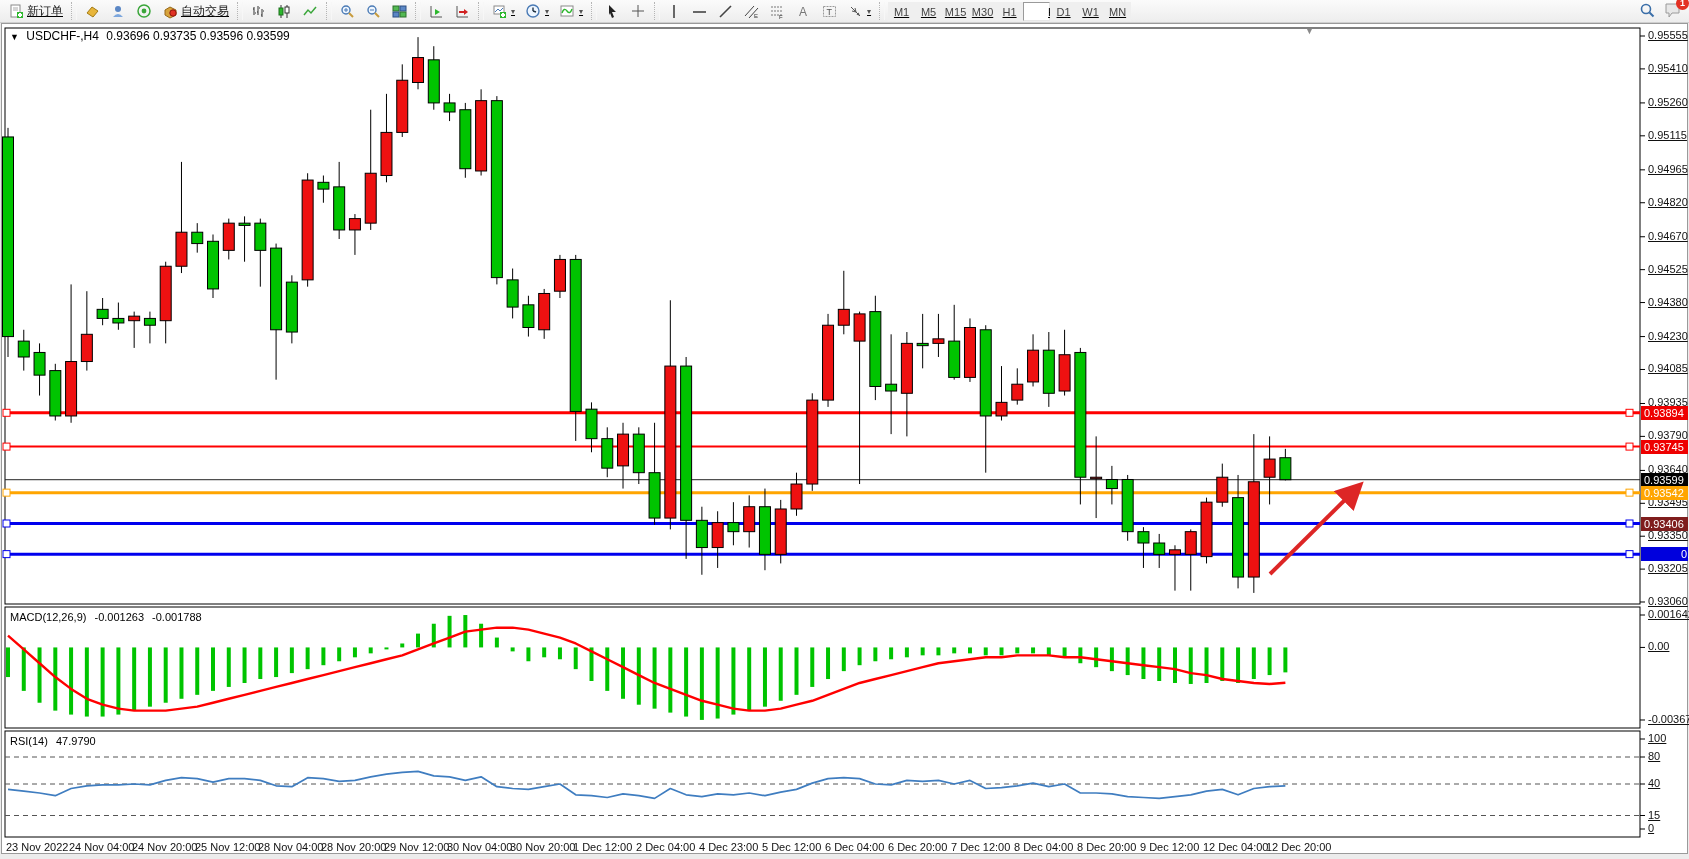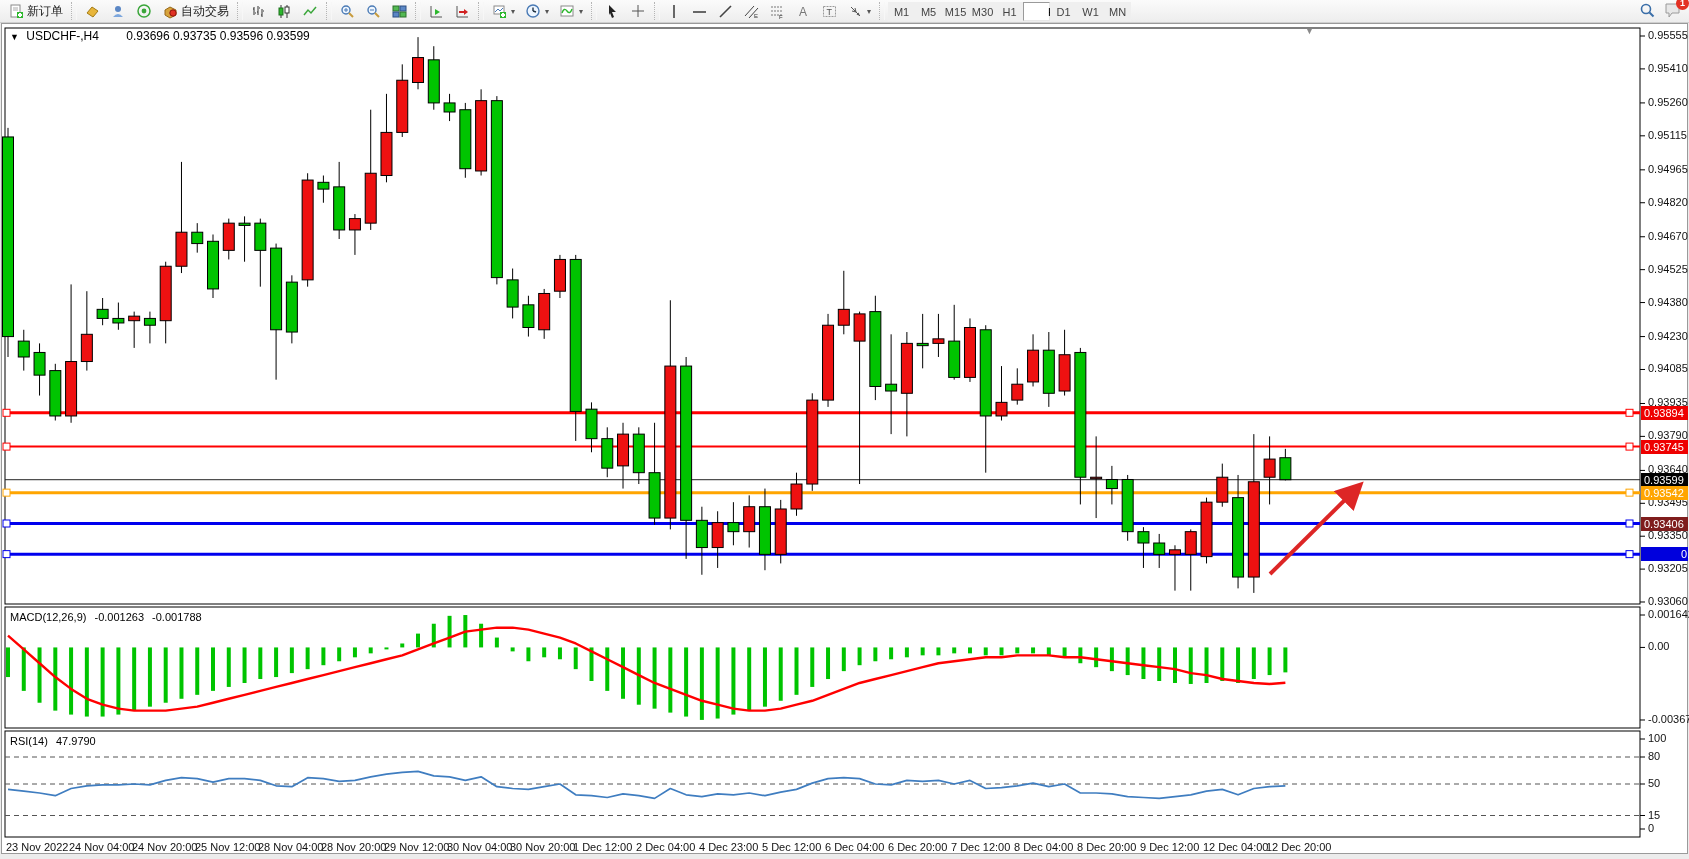--- a/index.html
+++ b/index.html
@@ -1,42 +1,42 @@
 <!DOCTYPE html>
 <html><head>
 <meta charset="utf-8">
 <style>
   * { box-sizing: border-box; margin: 0; padding: 0; }
   html,body { width:1689px; height:859px; overflow:hidden; background:#ececec;
               font-family:"Liberation Sans", sans-serif; }
   
   .toolbar { position:absolute; left:0; top:0; width:1689px; height:23px;
              background:linear-gradient(#fbfbfb,#ededed); border-bottom:1px solid #cfcfcf;
-             display:flex; align-items:center; padding:0 4px; gap:1px; z-index:30; }
+             display:flex; align-items:center; padding:0 4px; gap:1px; z-index:30;text-decoration:underline; }
   .tb { display:inline-flex; align-items:center; gap:3px; height:21px; padding:0 4px;
         background:transparent; border:1px solid transparent; font-size:12px; color:#222;
         cursor:default; }
   .tb svg { display:block; }
   .sep { width:6px; height:18px; margin:0 2px;
          border-left:1px dotted #b5b5b5; border-right:1px solid #f7f7f7; }
   .tf { width:27px; height:19px; font-size:11px; color:#444; text-align:center;
         line-height:18px; border:1px solid transparent; }
   .tf.active { background:#ffffff; border:1px solid #9a9a9a; border-right-color:#e6e6e6;
                border-bottom-color:#e6e6e6; color:#000;padding-left:24px; }
   .caret { font-size:8px; color:#555; margin-left:1px; }
   .tb-right { position:absolute; right:6px; top:1px; display:flex; align-items:center; gap:8px; }
   .chat-badge { position:absolute; right:-6px; top:-4px; width:13px; height:13px;
                 border-radius:50%; background:#e33022; color:#fff; font-size:9px;
                 line-height:13px; text-align:center; font-weight:bold; }
   
   .chart-window { position:absolute; left:1px; top:23px; width:1687px; height:831px;
                   background:#ffffff; border:1px solid #9a9a9a; }
   #chart-svg { position:absolute; left:0; top:0; z-index:1; }
   .overlay { position:absolute; z-index:5; font-size:12px; color:#000; white-space:nowrap; }
-  .axis-label { position:absolute; z-index:4; font-size:11px; color:#111; white-space:nowrap; }
+  .axis-label { position:absolute; z-index:4; font-size:11px; color:#111; white-space:nowrap;text-decoration:underline; }
   .badge { position:absolute; z-index:6; width:47px; height:14px; font-size:11px;
            color:#fff; text-align:left; padding:1px 0 0 3px; line-height:12px; }
   .time-label { position:absolute; z-index:4; top:841px; font-size:11px; color:#111; white-space:nowrap; }
   .shift-marker { position:absolute; z-index:6; font-size:9px; color:#8a8a8a; }
   .ind-label { position:absolute; z-index:5; font-size:11px; color:#000; white-space:nowrap; }
 </style>
 </head>
 <body>
 
 <div class="toolbar">
@@ -599,21 +599,21 @@
     <line x1="1640" y1="739" x2="1645" y2="739" stroke="#000"></line>
     <line x1="1640" y1="757" x2="1645" y2="757" stroke="#000"></line>
     <line x1="1640" y1="784" x2="1645" y2="784" stroke="#000"></line>
     <line x1="1640" y1="815.5" x2="1645" y2="815.5" stroke="#000"></line>
     <line x1="1640" y1="829" x2="1645" y2="829" stroke="#000"></line>
   </svg>
 
 <div class="overlay" style="left:10px; top:29px;">
   <span style="font-size:9px;">▼</span>
   <span style="margin-left:4px;">USDCHF-,H4</span>
-  <span style="margin-left:24px;">0.93696 0.93735 0.93596 0.93599</span>
+  <span style="margin-left:4px;">0.93696 0.93735 0.93596 0.93599</span>
 </div>
 
 <div class="shift-marker" style="left:1305px; top:26px;">▼</div>
 
 <div class="ind-label" style="left:10px; top:611px;">
   <span>MACD(12,26,9)</span>
   <span style="margin-left:5px;">-0.001263</span>
   <span style="margin-left:5px;">-0.001788</span>
 </div>
 <div class="ind-label" style="left:10px; top:735px;">
@@ -644,21 +644,21 @@
     <div class="badge" style="left: 1641px; top: 439.599px; background: rgb(238, 0, 0);">0.93745</div>
     <div class="badge" style="left: 1641px; top: 472.719px; background: rgb(0, 0, 0);">0.93599</div>
     <div class="badge" style="left: 1641px; top: 485.649px; background: rgb(255, 165, 0);">0.93542</div>
     <div class="badge" style="left: 1641px; top: 516.501px; background: #7f1d1d;">0.93406</div>
     <div class="badge" style="left: 1641px; top: 547.125px; background: rgb(0, 0, 221); padding-left: 40px;">0.93271</div>
     <div class="axis-label" style="left: 1648px; top: 608px;">0.001642</div>
     <div class="axis-label" style="left: 1648px; top: 640.431px;">0.00</div>
     <div class="axis-label" style="left: 1648px; top: 712.996px;">-0.003674</div>
     <div class="axis-label" style="left: 1648px; top: 732px;">100</div>
     <div class="axis-label" style="left: 1648px; top: 750px;">80</div>
-    <div class="axis-label" style="left: 1648px; top: 777px;">50</div>
+    <div class="axis-label" style="left: 1648px; top: 777px;">40</div>
     <div class="axis-label" style="left: 1648px; top: 808.5px;">15</div>
     <div class="axis-label" style="left: 1648px; top: 822px;">0</div>
     <div class="time-label" style="left: 6px; top: 841px;">23 Nov 2022</div>
     <div class="time-label" style="left: 69px; top: 841px;">24 Nov 04:00</div>
     <div class="time-label" style="left: 132px; top: 841px;">24 Nov 20:00</div>
     <div class="time-label" style="left: 195px; top: 841px;">25 Nov 12:00</div>
     <div class="time-label" style="left: 258px; top: 841px;">28 Nov 04:00</div>
     <div class="time-label" style="left: 321px; top: 841px;">28 Nov 20:00</div>
     <div class="time-label" style="left: 384px; top: 841px;">29 Nov 12:00</div>
     <div class="time-label" style="left: 447px; top: 841px;">30 Nov 04:00</div>

